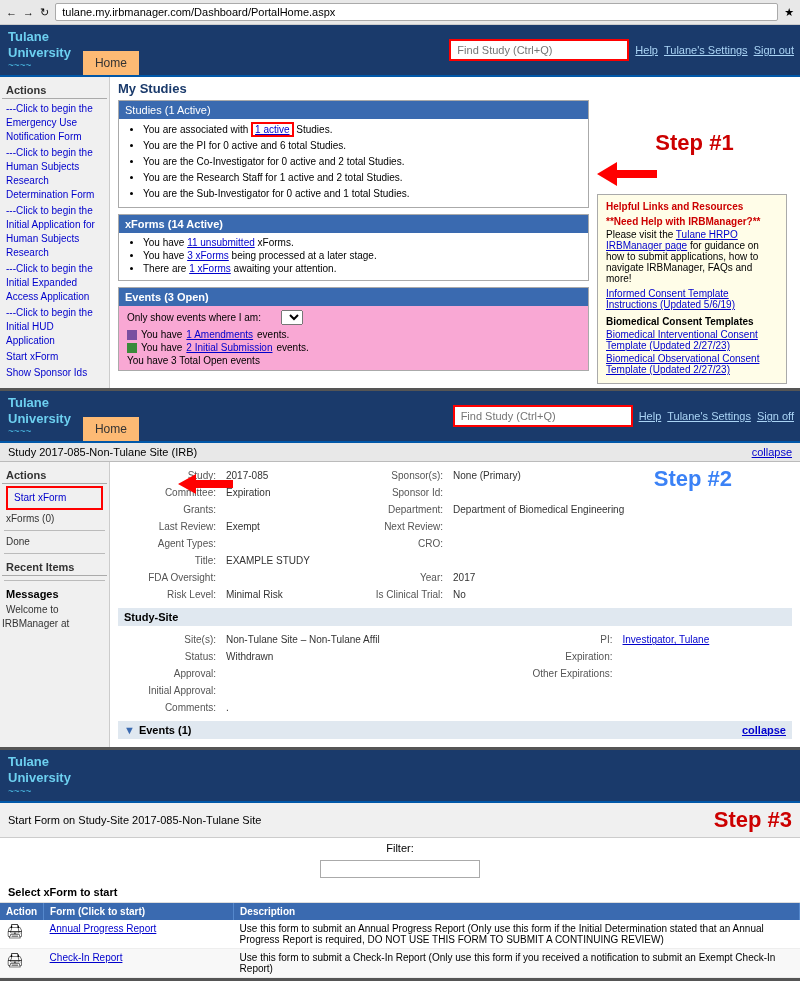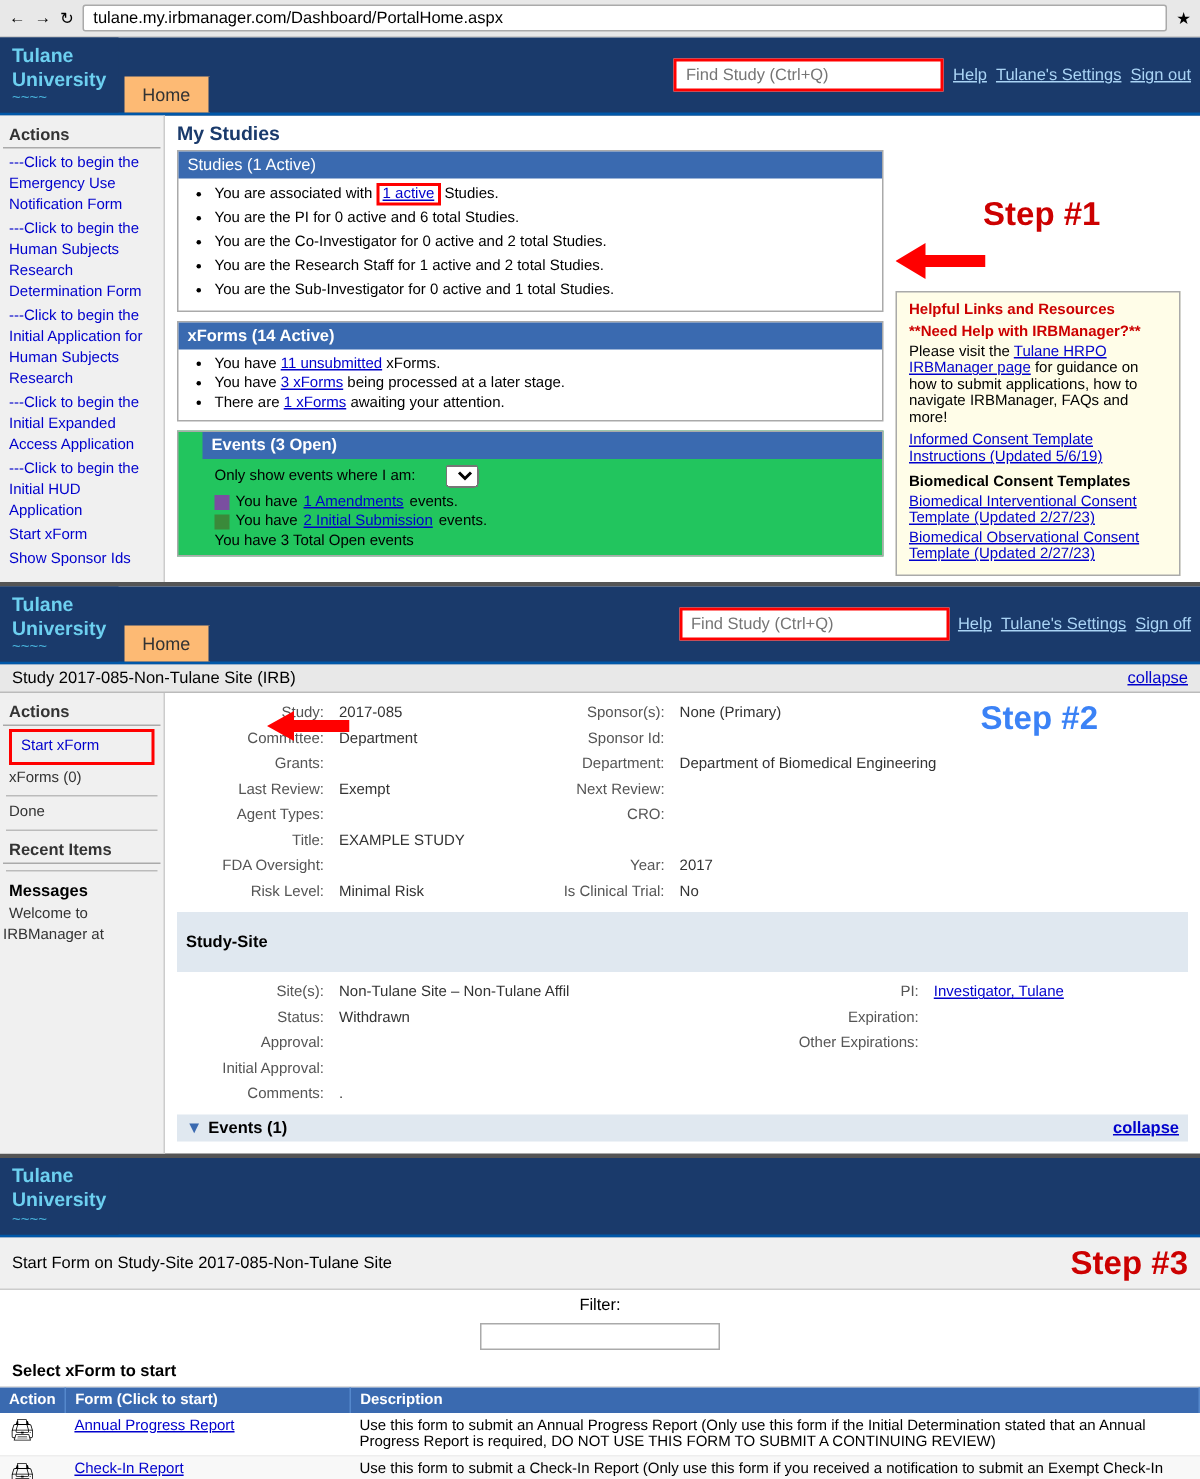--- a/index.html
+++ b/index.html
@@ -172,23 +172,22 @@
       padding: 3px 6px;
       font-size: 11px;
     }
     .xforms-content { padding: 4px 8px; }
     .xforms-content ul { list-style: disc; padding-left: 16px; }
     .xforms-content li { font-size: 10px; margin-bottom: 2px; }
 
     
     .events-box {
       border: 1px solid #aaa;
-      background: #22c55e;
+      background: #f9a8d4;
       margin-bottom: 6px;
-      padding-left: 16px;
     }
     .events-header {
       background: #3a6ab0;
       color: white;
       font-weight: bold;
       padding: 3px 6px;
       font-size: 11px;
     }
     .events-content { padding: 4px 8px; }
     .event-row { display: flex; align-items: center; gap: 4px; margin-bottom: 2px; font-size: 10px; }
@@ -203,21 +202,21 @@
       font-size: 10px;
       width: 190px;
     }
     .helpful-title { font-weight: bold; color: #cc0000; margin-bottom: 4px; }
     .helpful-link { color: #0000cc; text-decoration: underline; cursor: pointer; display: block; margin-bottom: 2px; }
     .helpful-section-title { font-weight: bold; font-size: 10px; margin: 6px 0 2px 0; }
     .detail-table { width: 100%; font-size: 10px; }
     .detail-table td { padding: 2px 4px; vertical-align: top; }
     .detail-label { color: #555; text-align: right; white-space: nowrap; width: 100px; }
     .detail-value { color: #333; }
-    .study-site-header { background: #e0e8f0; padding: 14px 6px; font-weight: bold; font-size: 11px; margin: 4px 0; }
+    .study-site-header { background: #e0e8f0; padding: 3px 6px; font-weight: bold; font-size: 11px; margin: 4px 0; }
     .events-section-header { background: #e0e8f0; padding: 3px 6px; font-weight: bold; font-size: 11px; margin: 4px 0; display: flex; align-items: center; justify-content: space-between; }
     .messages-title { font-weight: bold; font-size: 11px; }
     .filter-bar { display: flex; align-items: center; gap: 6px; padding: 4px 8px; justify-content: flex-end; flex-direction: column; }
     .filter-input { border: 1px solid #aaa; padding: 2px 4px; font-size: 11px; width: 160px; }
     .xform-table { width: 100%; border-collapse: collapse; font-size: 10px; }
     .xform-table th { background: #3a6ab0; color: white; padding: 3px 6px; text-align: left; border-right: 1px solid #5588cc; }
     .xform-table td { padding: 3px 6px; border-bottom: 1px solid #eee; vertical-align: top; }
     .xform-table tr:nth-child(even) td { background: #f8f8f8; }
 
     
@@ -440,21 +439,21 @@
               <tr>
             <td class="detail-label">Study:</td>
             <td class="detail-value">2017-085</td>
             <td class="detail-label">Sponsor(s):</td>
             <td class="detail-value">
               <span>None (Primary)</span>
             </td>
           </tr>
           <tr>
             <td class="detail-label">Committee:</td>
-            <td class="detail-value">Department</td>
+            <td class="detail-value">Expiration</td>
             <td class="detail-label">Sponsor Id:</td>
             <td class="detail-value"></td>
           </tr>
           <tr>
             <td class="detail-label">Grants:</td>
             <td class="detail-value"></td>
             <td class="detail-label">Department:</td>
             <td class="detail-value">Department of Biomedical Engineering</td>
           </tr>
           <tr>

